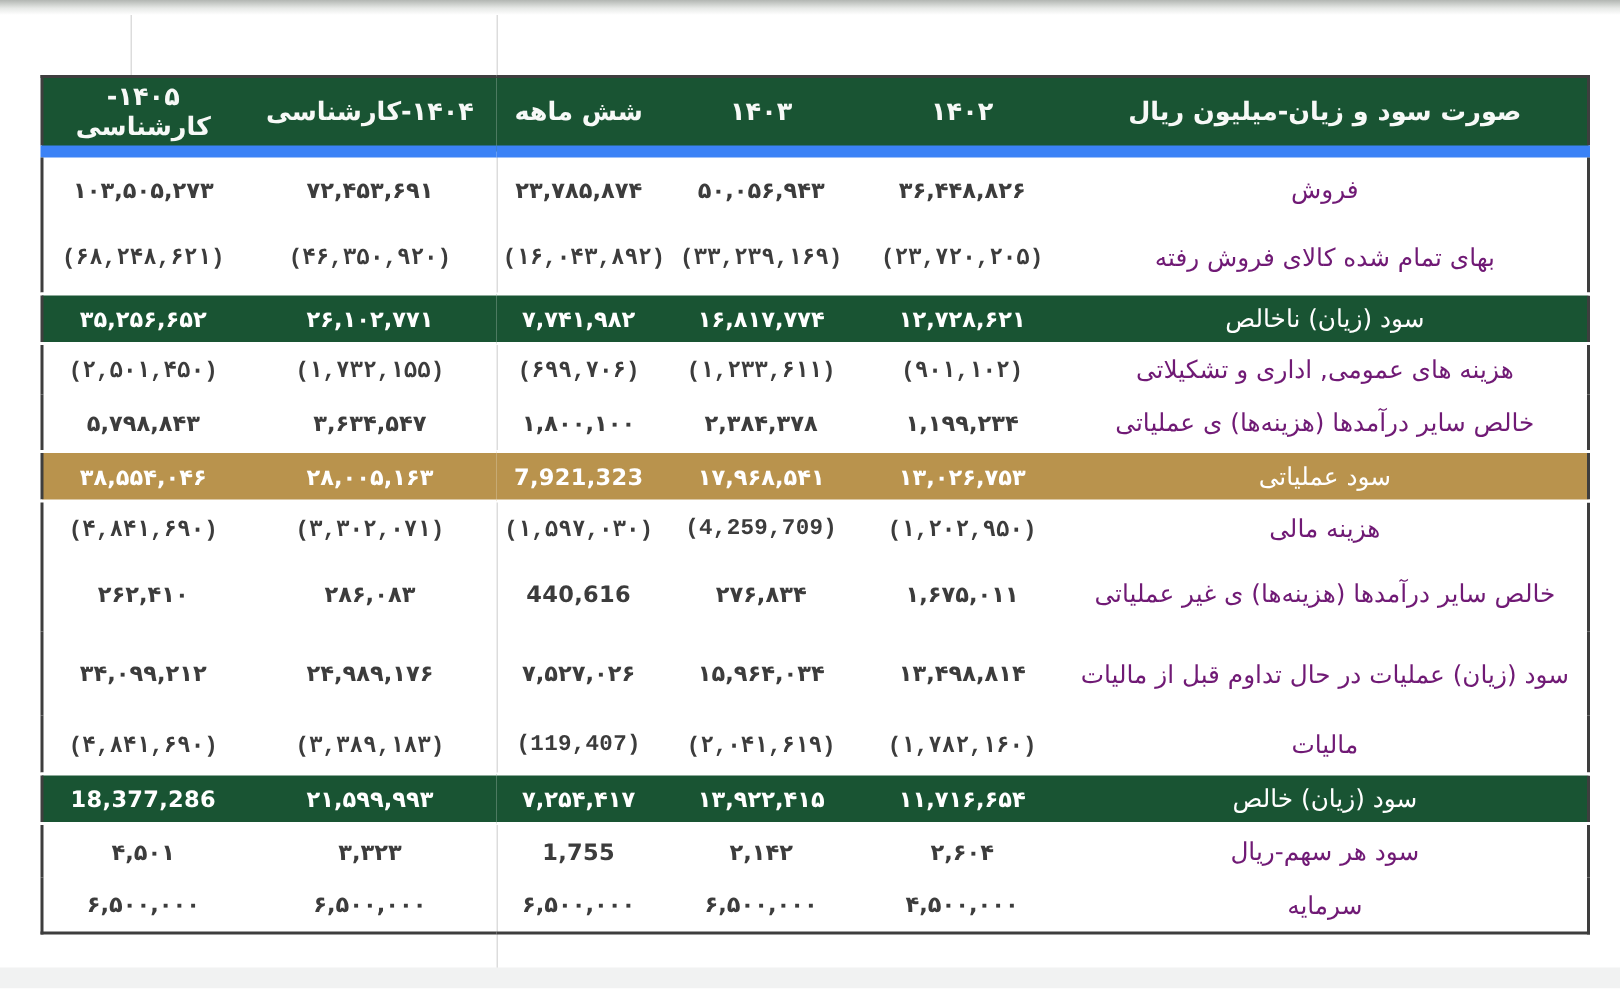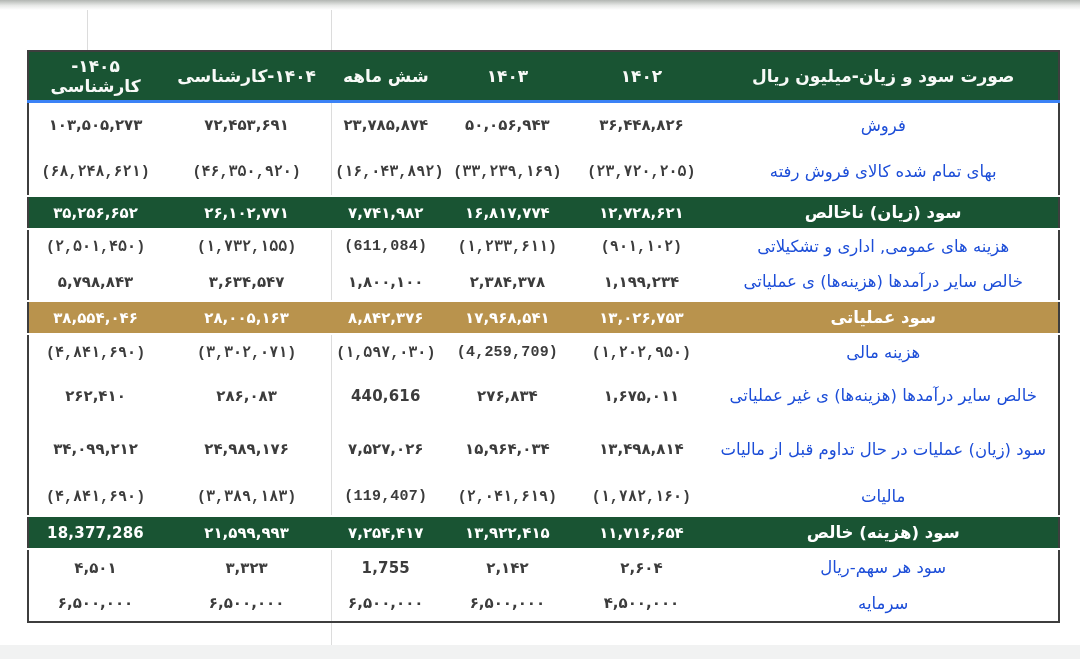--- a/index.html
+++ b/index.html
@@ -47,31 +47,31 @@
     background: transparent;
   }
   #income-table thead tr { height: 50px; }
   #income-table thead th {
     background: var(--green);
     color: #f7f9f7;
     font-size: 17px;
     font-weight: bold;
     text-align: center;
     vertical-align: middle;
-    border-bottom: 3px solid #3b82f6;
+    border-bottom: 8px solid #3b82f6;
     padding: 0 4px;
   }
   #income-table td {
     text-align: center;
     vertical-align: middle;
     padding: 0 4px;
   }
   #income-table td.label {
     font-size: 16.5px;
-    color: #1d4ed8;
+    color: #701a75;
   }
   #income-table td.val {
     font-size: 15px;
     font-weight: bold;
     color: var(--text);
     letter-spacing: 0.2px;
   }
   
   #income-table tbody tr:nth-child(1)  { height: 47px; }
   #income-table tbody tr:nth-child(2)  { height: 48px; }
@@ -90,21 +90,21 @@
   tr.row-negative td.val { color: var(--red); font-family: Liberation Mono, monospace; }
 
   tr.row-green, tr.row-gold {
     border-top: 2px solid #ffffff;
     border-bottom: 2px solid #ffffff;
   }
   tr.row-green { background: var(--green); }
   tr.row-gold  { background: var(--gold);  }
   tr.row-green td, tr.row-gold td { color: #ffffff !important; }
   tr.row-green td.label, tr.row-gold td.label {
-    font-weight: bold;
+    font-weight: normal;
     font-size: 17px;
   }
 
   .bottom-bar {
     position: absolute;
     left: 0; right: 0; bottom: 0;
     height: 14px;
     background: #f1f2f2;
     z-index: 2;
   }
@@ -159,37 +159,37 @@
         <td class="val" dir="ltr">۱۲,۷۲۸,۶۲۱</td>
         <td class="val" dir="ltr">۱۶,۸۱۷,۷۷۴</td>
         <td class="val" dir="ltr">۷,۷۴۱,۹۸۲</td>
         <td class="val" dir="ltr">۲۶,۱۰۲,۷۷۱</td>
         <td class="val" dir="ltr">۳۵,۲۵۶,۶۵۲</td>
       </tr>
       <tr class="row-negative">
         <td class="label">هزینه های عمومی, اداری و تشکیلاتی</td>
         <td class="val" dir="ltr">(۹۰۱,۱۰۲)</td>
         <td class="val" dir="ltr">(۱,۲۳۳,۶۱۱)</td>
-        <td class="val" dir="ltr">(611,084)</td>
+        <td class="val" dir="ltr">(۶۹۹,۷۰۶)</td>
         <td class="val" dir="ltr">(۱,۷۳۲,۱۵۵)</td>
         <td class="val" dir="ltr">(۲,۵۰۱,۴۵۰)</td>
       </tr>
       <tr class="row-normal">
         <td class="label">خالص سایر درآمدها (هزینه‌ها) ی عملیاتی</td>
         <td class="val" dir="ltr">۱,۱۹۹,۲۳۴</td>
         <td class="val" dir="ltr">۲,۳۸۴,۳۷۸</td>
         <td class="val" dir="ltr">۱,۸۰۰,۱۰۰</td>
         <td class="val" dir="ltr">۳,۶۳۴,۵۴۷</td>
         <td class="val" dir="ltr">۵,۷۹۸,۸۴۳</td>
       </tr>
       <tr class="row-gold">
         <td class="label">سود عملیاتی</td>
         <td class="val" dir="ltr">۱۳,۰۲۶,۷۵۳</td>
         <td class="val" dir="ltr">۱۷,۹۶۸,۵۴۱</td>
-        <td class="val" dir="ltr">۸,۸۴۲,۳۷۶</td>
+        <td class="val" dir="ltr">7,921,323</td>
         <td class="val" dir="ltr">۲۸,۰۰۵,۱۶۳</td>
         <td class="val" dir="ltr">۳۸,۵۵۴,۰۴۶</td>
       </tr>
       <tr class="row-negative">
         <td class="label">هزینه مالی</td>
         <td class="val" dir="ltr">(۱,۲۰۲,۹۵۰)</td>
         <td class="val" dir="ltr">(4,259,709)</td>
         <td class="val" dir="ltr">(۱,۵۹۷,۰۳۰)</td>
         <td class="val" dir="ltr">(۳,۳۰۲,۰۷۱)</td>
         <td class="val" dir="ltr">(۴,۸۴۱,۶۹۰)</td>
@@ -212,21 +212,21 @@
       </tr>
       <tr class="row-negative">
         <td class="label">مالیات</td>
         <td class="val" dir="ltr">(۱,۷۸۲,۱۶۰)</td>
         <td class="val" dir="ltr">(۲,۰۴۱,۶۱۹)</td>
         <td class="val" dir="ltr">(119,407)</td>
         <td class="val" dir="ltr">(۳,۳۸۹,۱۸۳)</td>
         <td class="val" dir="ltr">(۴,۸۴۱,۶۹۰)</td>
       </tr>
       <tr class="row-green">
-        <td class="label">سود (هزینه) خالص</td>
+        <td class="label">سود (زیان) خالص</td>
         <td class="val" dir="ltr">۱۱,۷۱۶,۶۵۴</td>
         <td class="val" dir="ltr">۱۳,۹۲۲,۴۱۵</td>
         <td class="val" dir="ltr">۷,۲۵۴,۴۱۷</td>
         <td class="val" dir="ltr">۲۱,۵۹۹,۹۹۳</td>
         <td class="val" dir="ltr">18,377,286</td>
       </tr>
       <tr class="row-normal">
         <td class="label">سود هر سهم-ریال</td>
         <td class="val" dir="ltr">۲,۶۰۴</td>
         <td class="val" dir="ltr">۲,۱۴۲</td>

